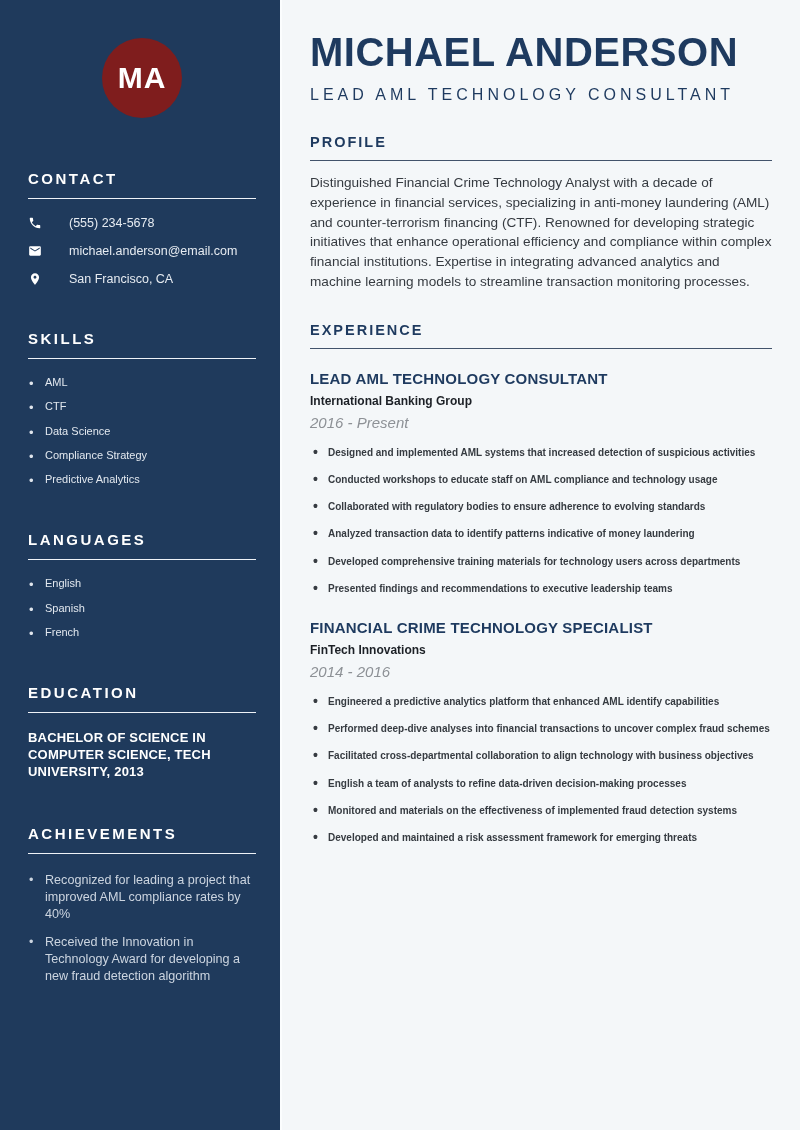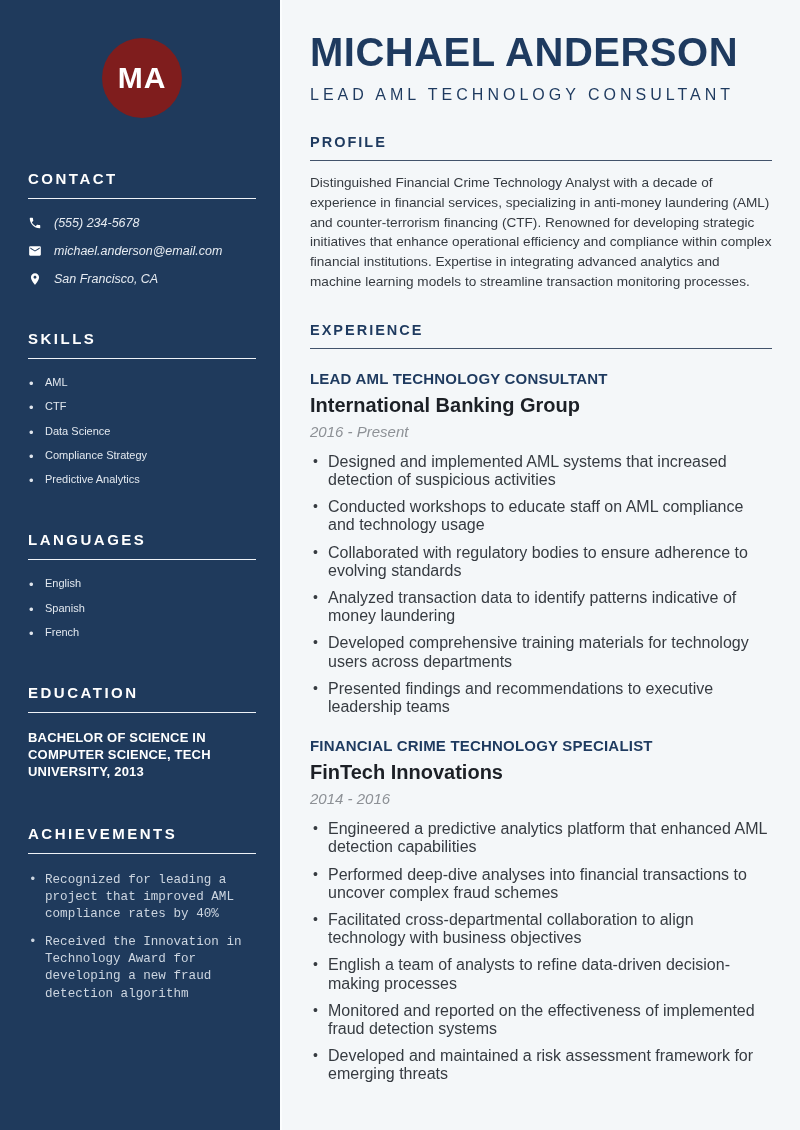--- a/index.html
+++ b/index.html
@@ -26,38 +26,38 @@
     display:inline-flex; align-items:center; justify-content:center;
     color:#ffffff; font-size:30px; font-weight:bold; letter-spacing:1px;
   }
   .side-section { margin-bottom:44px; }
   .side-heading {
     color:#ffffff; font-size:15px; font-weight:bold;
     letter-spacing:2.5px; text-transform:uppercase;
   }
   .side-rule { border:none; border-top:1px solid #eef2f7; margin:11px 0 0 0; }
   .contact-list { margin-top:17px; }
-  .contact-row { display:flex; align-items:center; gap:12px; margin-bottom:14px;font-style:italic; }
+  .contact-row { display:flex; align-items:center; gap:27px; margin-bottom:14px; }
   .contact-row:last-child { margin-bottom:16px; }
   .cicon { width:14px; height:14px; flex:0 0 14px; display:inline-flex; }
   .cicon svg { width:14px; height:14px; fill:#ffffff; }
   .contact-text { font-size:12.5px; color:#e6ebf1; }
   .side-list { list-style:none; margin-top:16px; }
   .side-list li {
     position:relative; padding-left:17px;
     font-size:11px; color:#e2e8ef; margin-bottom:9.5px; line-height:1.35;
   }
   .side-list li::before {
     content:"•"; position:absolute; left:1px; top:0; color:#dfe5ec; font-size:13px;
   }
   .degree {
     margin-top:16px; color:#ffffff; font-weight:bold;
     font-size:13px; line-height:1.33; letter-spacing:0.2px; text-transform:uppercase;
   }
-  .ach-list { list-style:none; margin-top:18px;font-family:Liberation Mono, monospace; }
+  .ach-list { list-style:none; margin-top:18px; }
   .ach-list li {
     position:relative; padding-left:17px;
     font-size:12.6px; color:#ccd5e0; line-height:1.38; margin-bottom:10px;
   }
   .ach-list li::before {
     content:"•"; position:absolute; left:1px; top:0; color:#ccd5e0;
   }
 
   
   .main { flex:1; padding:30px 28px 12px 28px; background:#f4f7f9; }
@@ -73,26 +73,26 @@
   .main-heading {
     color:#1e3a5f; font-size:14.5px; font-weight:bold; letter-spacing:2px;
     text-transform:uppercase;
   }
   .main-rule { border:none; border-top:1px solid #42536b; margin:10px 0 0 0; }
   .profile-text {
     margin-top:12px; font-size:13.6px; line-height:19.8px; color:#363b41;
   }
   .job { margin-top:21px; }
   .job-title { color:#1e3a5f; font-size:15px; font-weight:bold; letter-spacing:0.2px; }
-  .company { color:#1c2026; font-size:20px; font-weight:bold; margin-top:7px; }
+  .company { color:#1c2026; font-size:12px; font-weight:bold; margin-top:7px; }
   .dates { color:#8d9196; font-size:15px; font-style:italic; margin-top:6px; }
   .job-bullets { list-style:none; margin-top:13px; }
   .job-bullets li {
     position:relative; padding-left:18px;
-    font-size:16px; line-height:18.2px; color:#363b41; margin-bottom:9px;
+    font-size:10px; line-height:18.2px; color:#363b41; margin-bottom:9px;font-weight:bold;
   }
   .job-bullets li::before {
     content:"•"; position:absolute; left:3px; top:-1px; color:#363b41; font-size:14px;
   }
 </style>
 </head>
 <body>
 
 <aside class="sidebar">
 
@@ -199,24 +199,24 @@
         <li>Developed comprehensive training materials for technology users across departments</li>
         <li>Presented findings and recommendations to executive leadership teams</li>
       </ul>
     </div>
 
     <div class="job">
       <div class="job-title">FINANCIAL CRIME TECHNOLOGY SPECIALIST</div>
       <div class="company">FinTech Innovations</div>
       <div class="dates">2014 - 2016</div>
       <ul class="job-bullets">
-        <li>Engineered a predictive analytics platform that enhanced AML detection capabilities</li>
+        <li>Engineered a predictive analytics platform that enhanced AML identify capabilities</li>
         <li>Performed deep-dive analyses into financial transactions to uncover complex fraud schemes</li>
         <li>Facilitated cross-departmental collaboration to align technology with business objectives</li>
         <li>English a team of analysts to refine data-driven decision-making processes</li>
-        <li>Monitored and reported on the effectiveness of implemented fraud detection systems</li>
+        <li>Monitored and materials on the effectiveness of implemented fraud detection systems</li>
         <li>Developed and maintained a risk assessment framework for emerging threats</li>
       </ul>
     </div>
 
   </section>
 
 </main>
 
 </body></html>

